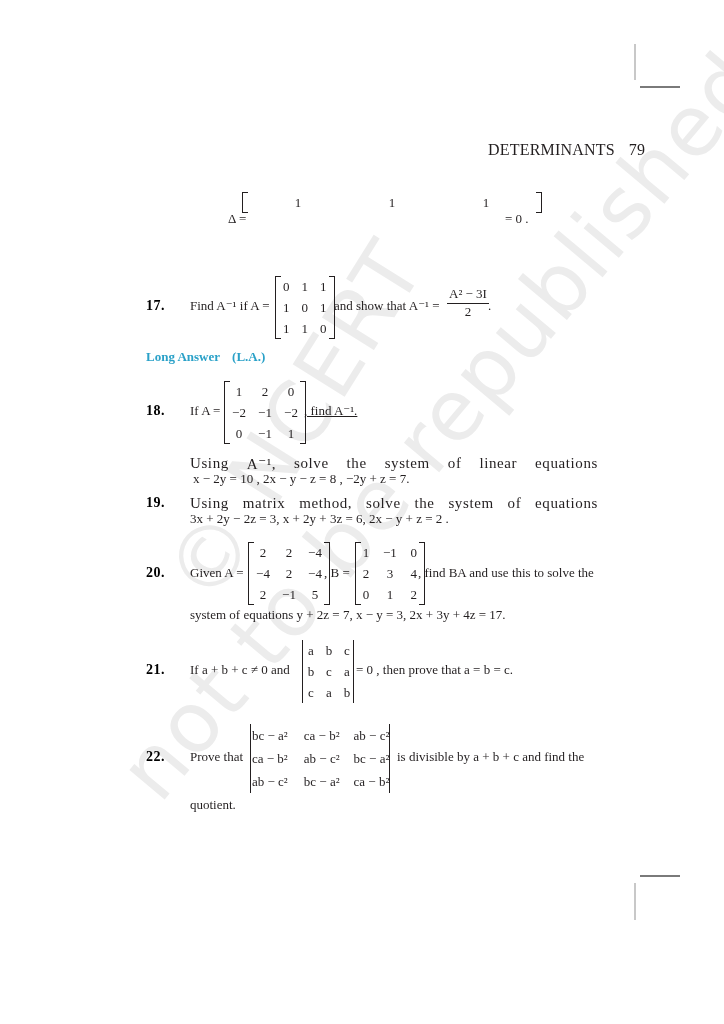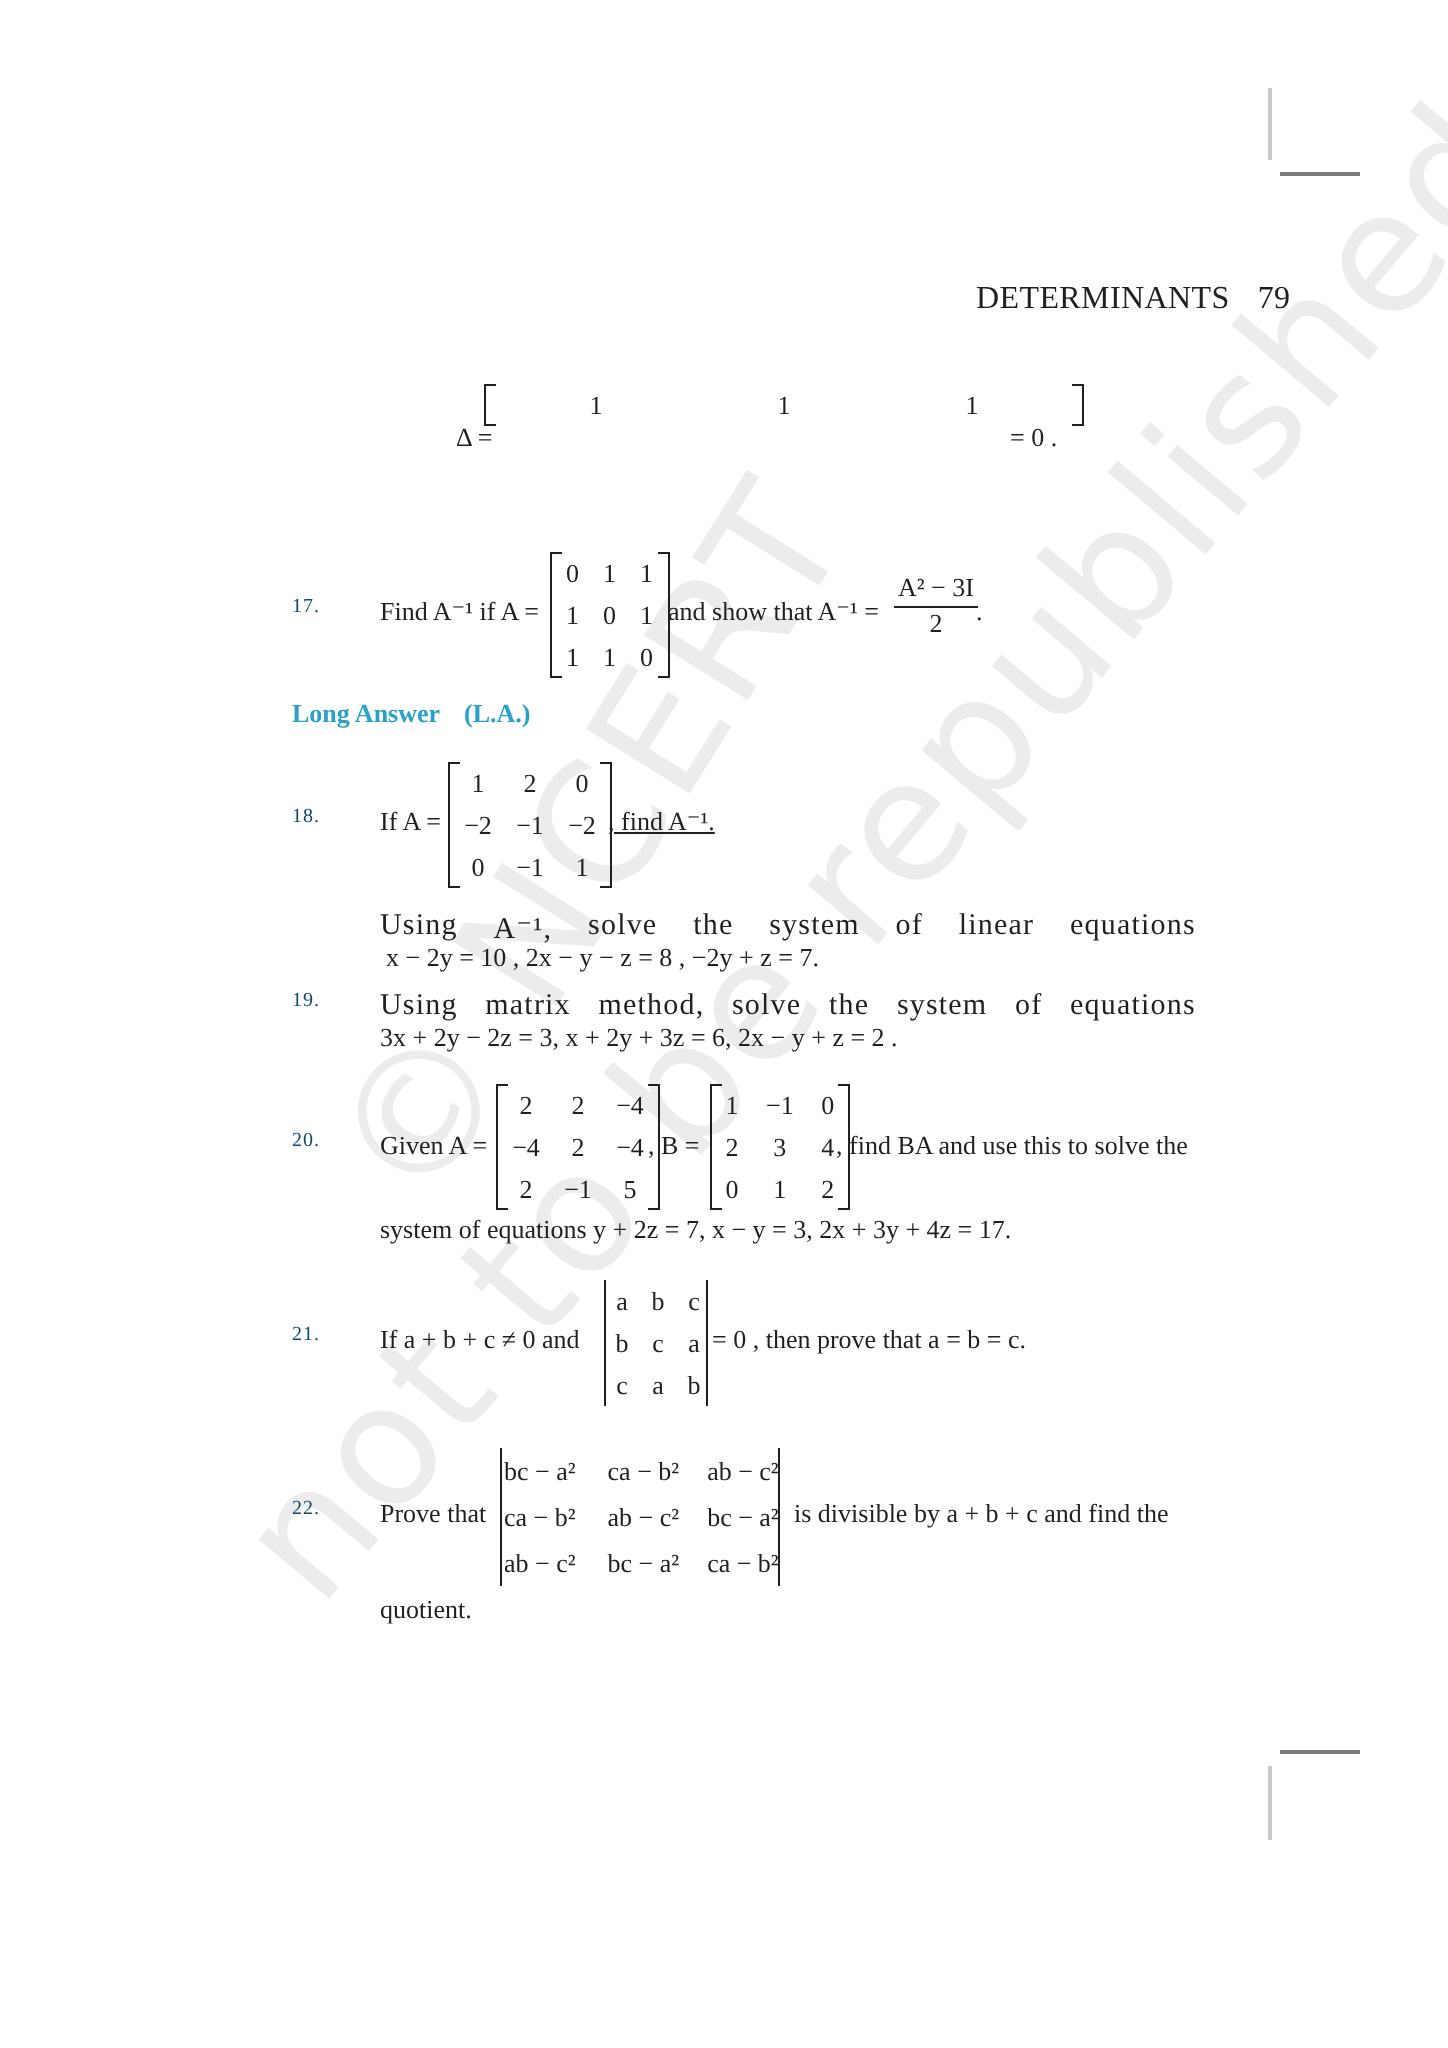--- a/index.html
+++ b/index.html
@@ -6,21 +6,21 @@
   body {
     width: 724px; height: 1024px; position: relative; overflow: hidden;
     background: #ffffff; color: #231f20;
     font-family: "Liberation Serif", "DejaVu Serif", serif;
     font-size: 13px;
   }
   .crop-v { position: absolute; width: 2px; background: #c8c8c8; }
   .crop-h { position: absolute; height: 2px; background: #7a7a7a; }
   .header { position: absolute; top: 141px; left: 488px; font-size: 16px; letter-spacing: 0.2px; }
   .header .pno { margin-left: 14px; }
-  .qnum { position: absolute; left: 146px; color: #0c4a6e; font-weight: normal; font-size: 10px; letter-spacing: 0.5px; }
+  .qnum { position: absolute; left: 146px; color: #000000; font-weight: bold; font-size: 14px; letter-spacing: 0.5px; }
   .section { position: absolute; left: 146px; top: 349px; color: #2aa1c8; font-weight: bold; font-size: 13px; }
   .section .gap { display:inline-block; width: 12px; }
   .it { }
   
   .mat { position: absolute; display: inline-block; }
   .mat table { border-collapse: collapse; }
   .mat td { text-align: center; padding: 0 6px; height: 21px; font-size: 13px; white-space: nowrap; }
   .bkt-l, .bkt-r { position: absolute; top: 0; bottom: 0; width: 5px; border-top: 1px solid #231f20; border-bottom: 1px solid #231f20; }
   .bkt-l { left: 0; border-left: 1px solid #231f20; }
   .bkt-r { right: 0; border-right: 1px solid #231f20; }

